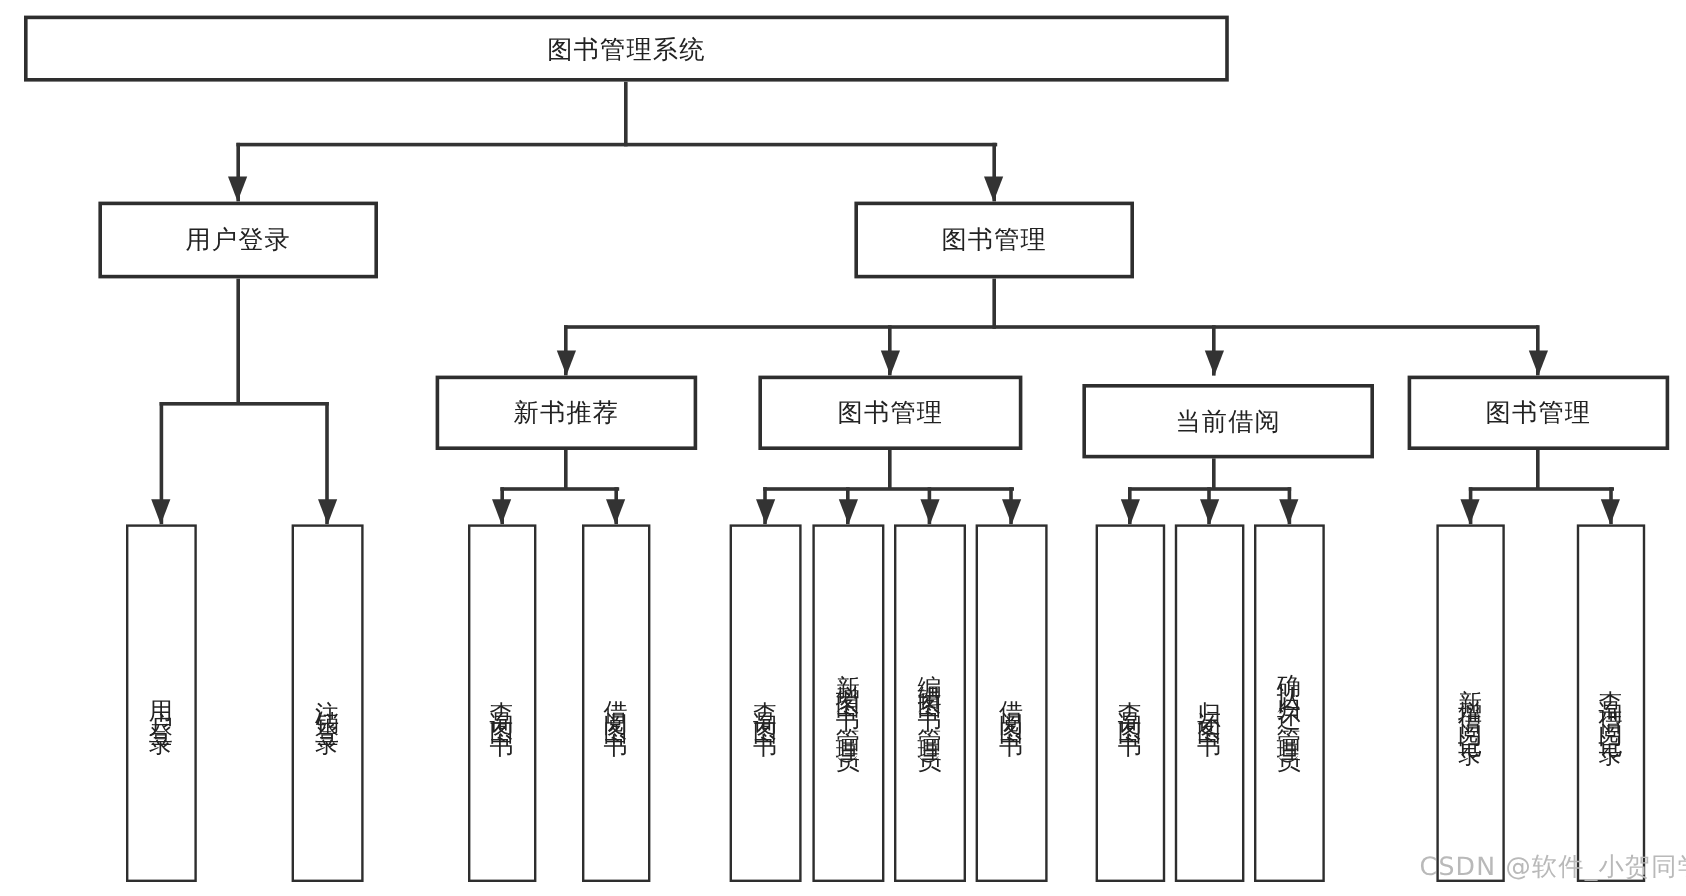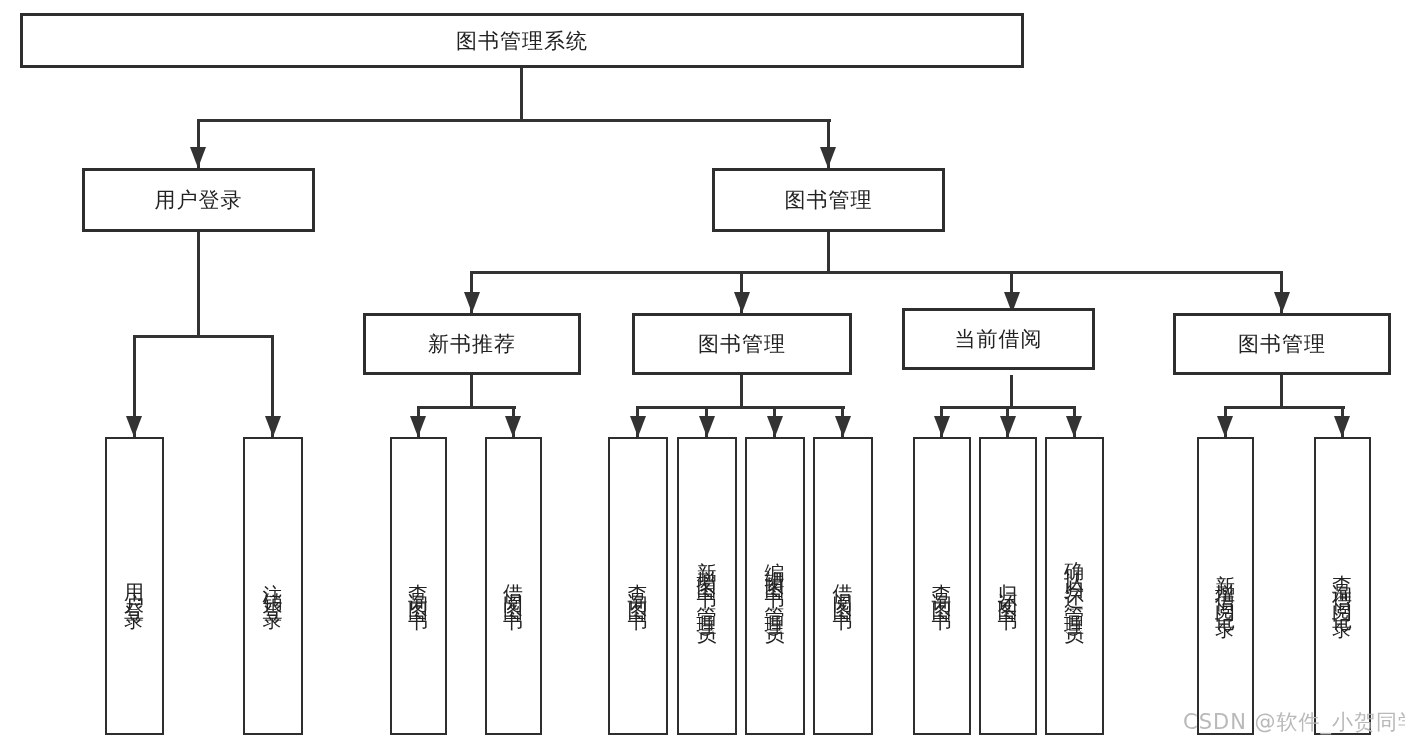--- a/index.html
+++ b/index.html
@@ -117,21 +117,21 @@
   <div class="vline" style="left:1341px;top:406px;height:31px"></div>
   <div class="arrow" style="left:1334px;top:416px"></div>
 
   <div class="node" style="left:20px;top:13px;width:1004px;height:55px">图书管理系统</div>
 
   <div class="node" style="left:82px;top:168px;width:233px;height:64px">用户登录</div>
   <div class="node" style="left:712px;top:168px;width:233px;height:64px">图书管理</div>
 
   <div class="node" style="left:363px;top:313px;width:218px;height:62px">新书推荐</div>
   <div class="node" style="left:632px;top:313px;width:220px;height:62px">图书管理</div>
-  <div class="node" style="left:902px;top:308px;width:193px;height:62px">当前借阅</div>
+  <div class="node" style="left:902px;top:320px;width:243px;height:62px">当前借阅</div>
   <div class="node" style="left:1173px;top:313px;width:218px;height:62px">图书管理</div>
 
   <div class="leaf" style="left:105px;top:437px;width:59px;height:298px">
     <span class="vtext">用户登录</span>
   </div>
   <div class="leaf" style="left:243px;top:437px;width:60px;height:298px">
     <span class="vtext">注销登录</span>
   </div>
 
   <div class="leaf" style="left:390px;top:437px;width:57px;height:298px">

